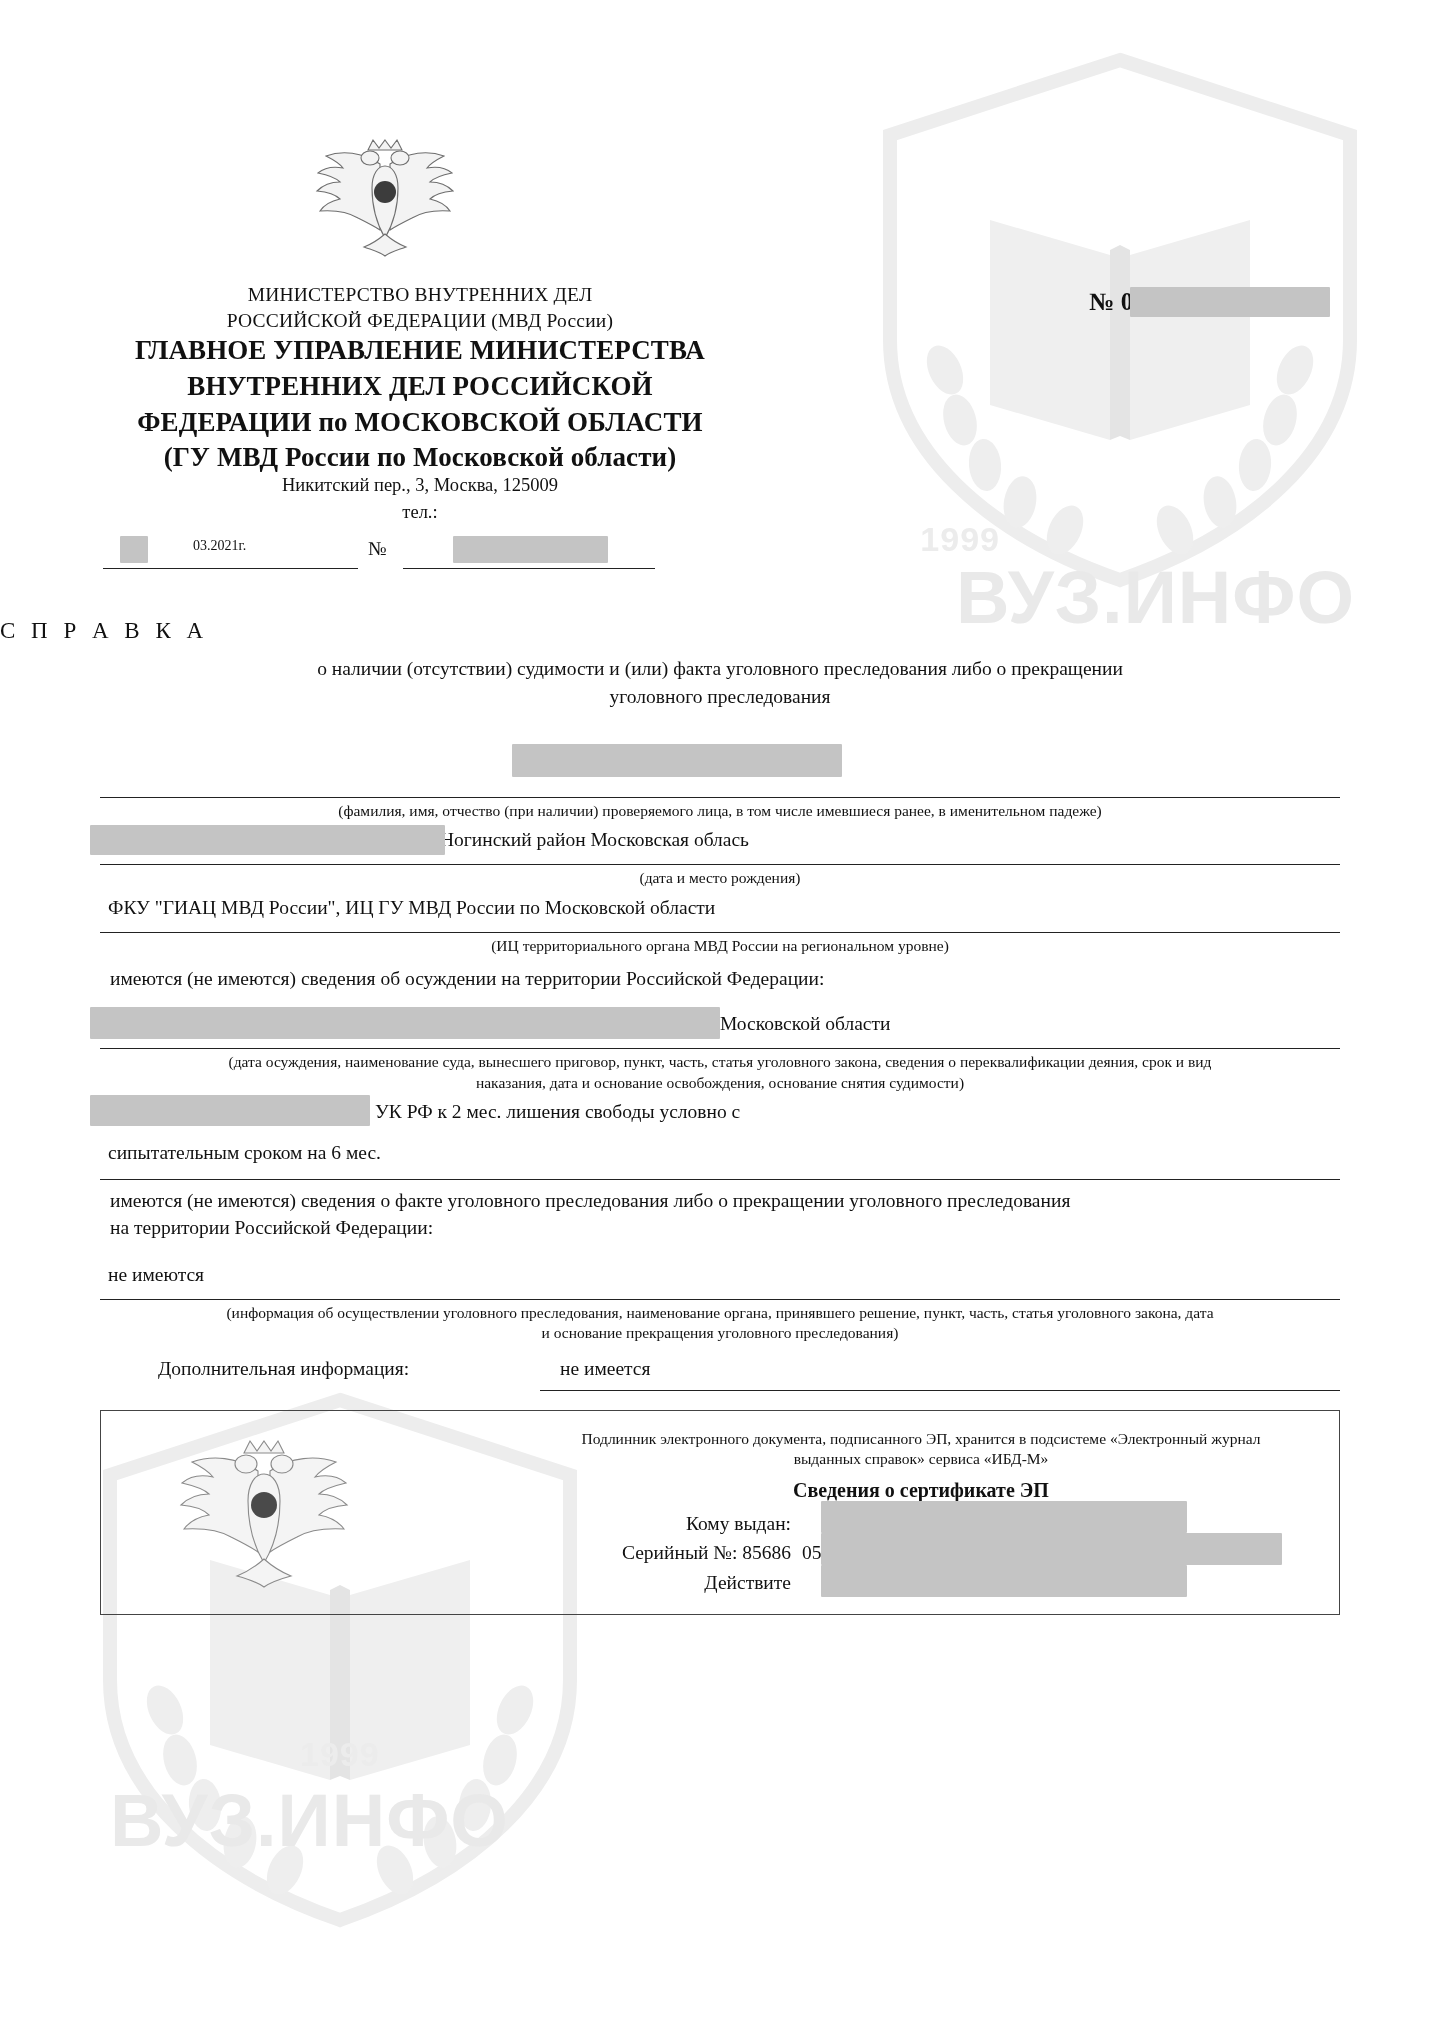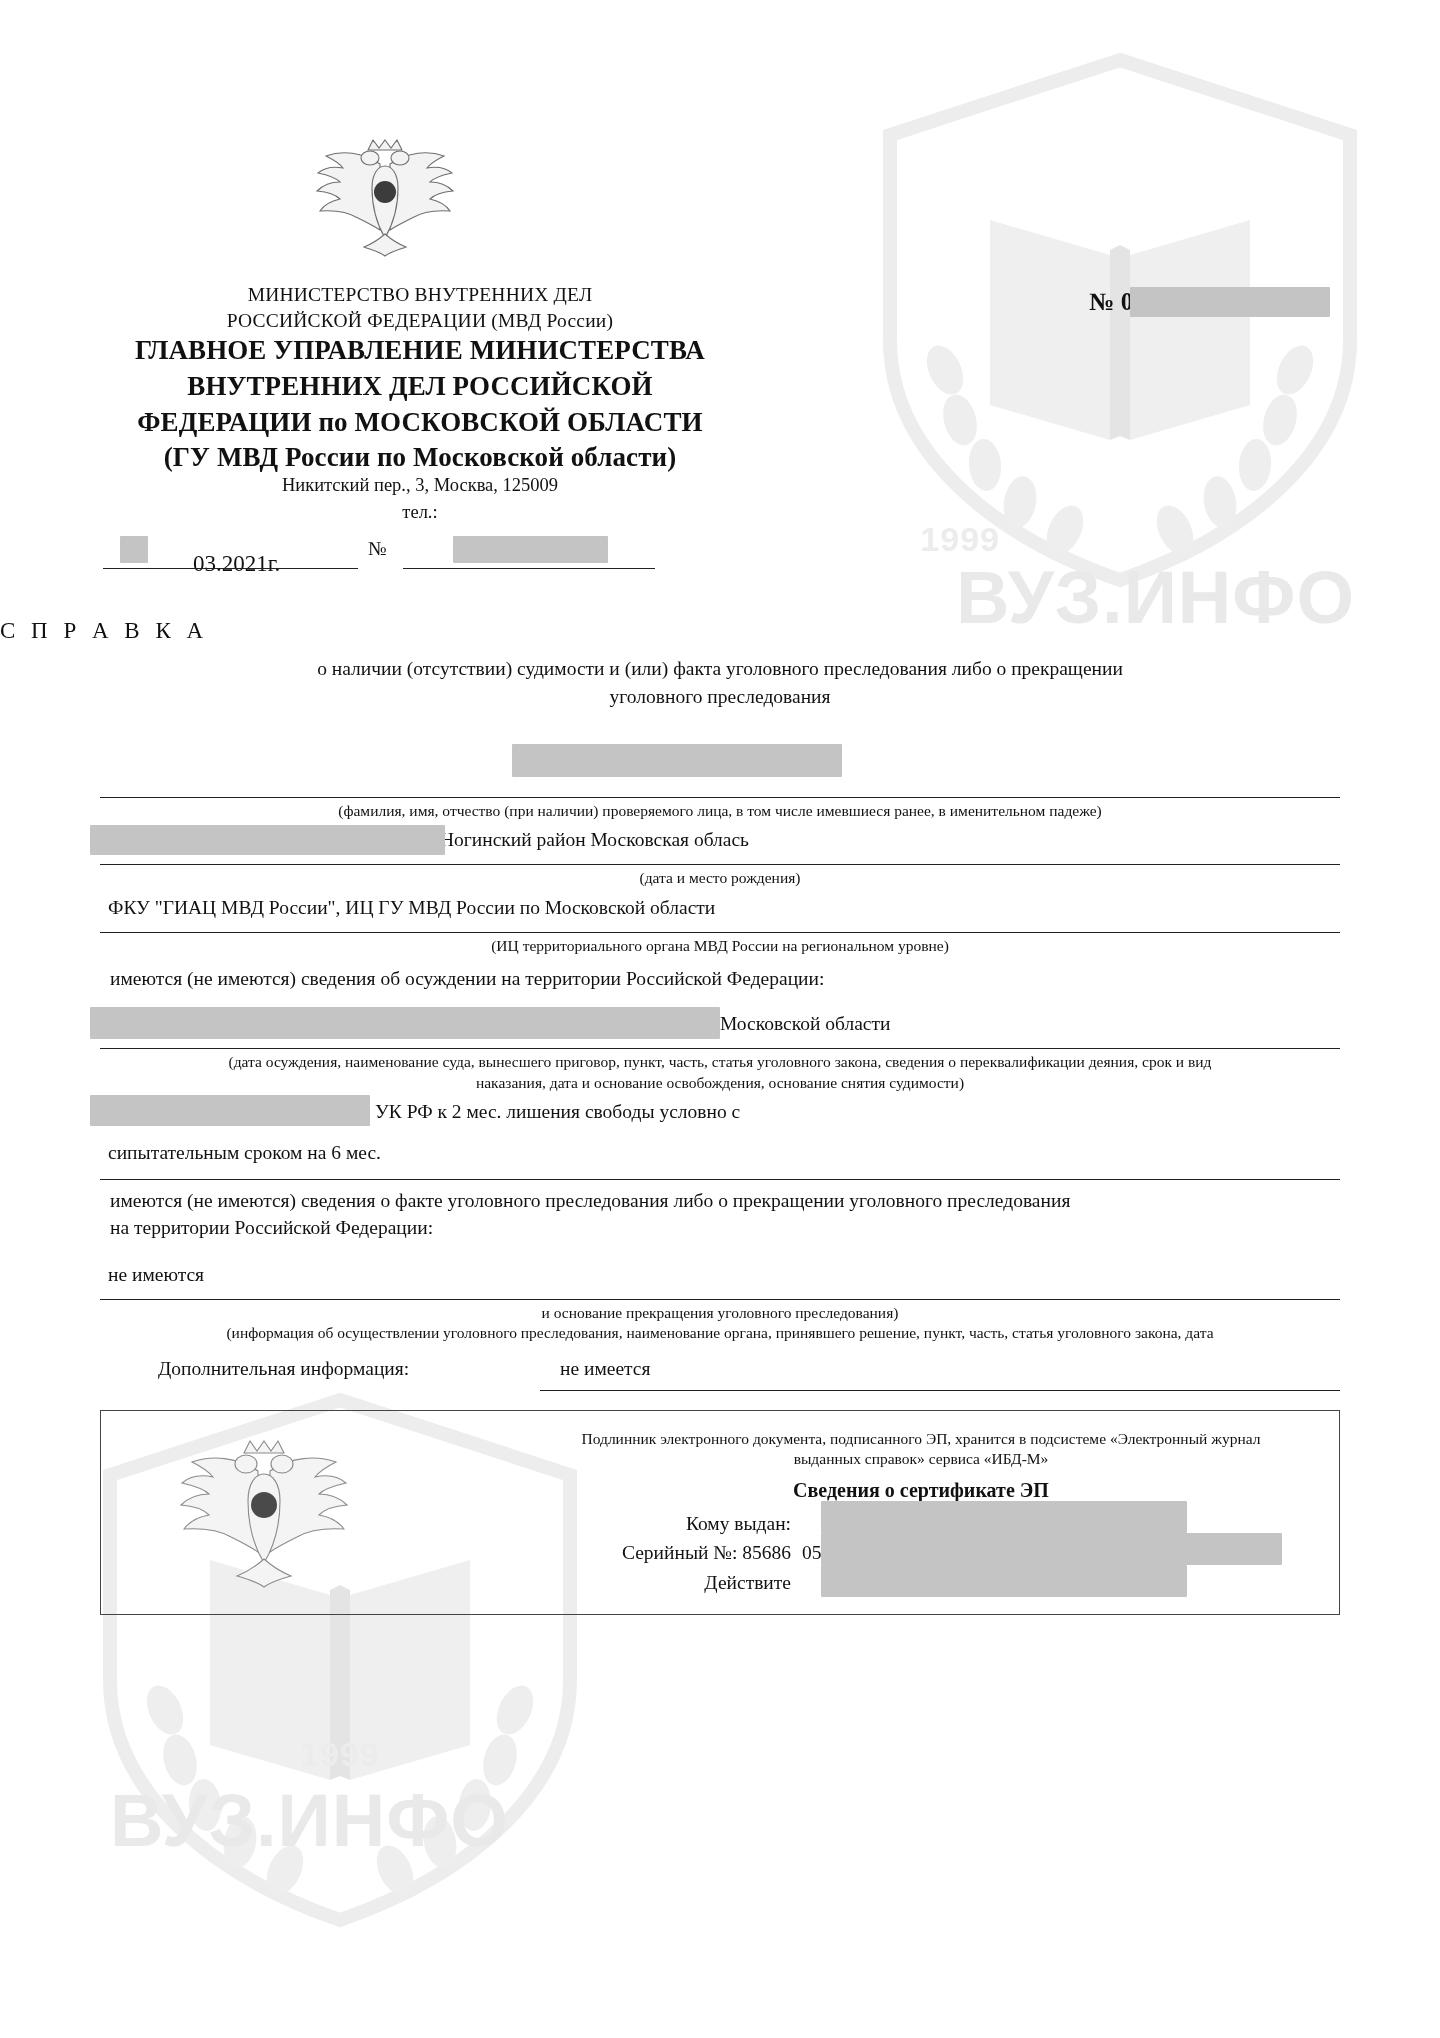--- a/index.html
+++ b/index.html
@@ -101,22 +101,22 @@
   }
   .ruled {
     position: absolute;
     border-bottom: 1.3px solid #222;
   }
   .line-date { left: 0; top: 38px; width: 255px; }
   .line-num  { left: 300px; top: 38px; width: 252px; }
   .date-text {
     position: absolute;
     left: 90px;
-    top: 21px;
-    font-size: 23px;
+    top: 8px;
+    font-size: 14px;
   }
   .num-label {
     position: absolute;
     left: 265px;
     top: 8px;
     font-size: 19.5px;
   }
 
   
   .docnum {
@@ -420,22 +420,22 @@
     <div class="para">
       <div>имеются (не имеются) сведения о факте уголовного преследования либо о прекращении уголовного преследования</div>
       <div>на территории Российской Федерации:</div>
     </div>
     <div class="spacer-12"></div>
 
     <div class="field" style="min-height:34px;">
       <span class="val">не имеются</span>
     </div>
     <div class="caption">
+      <div>(информация об осуществлении уголовного преследования, наименование органа, принявшего решение, пункт, часть, статья уголовного закона, дата</div>
       <div>и основание прекращения уголовного преследования)</div>
-      <div>(информация об осуществлении уголовного преследования, наименование органа, принявшего решение, пункт, часть, статья уголовного закона, дата</div>
     </div>
 
     <div class="spacer-6"></div>
     <div class="addrow">
       <span class="lbl">Дополнительная информация:</span>
       <span class="val2">не имеется</span>
       <div class="rule"></div>
     </div>
 
   </div>

